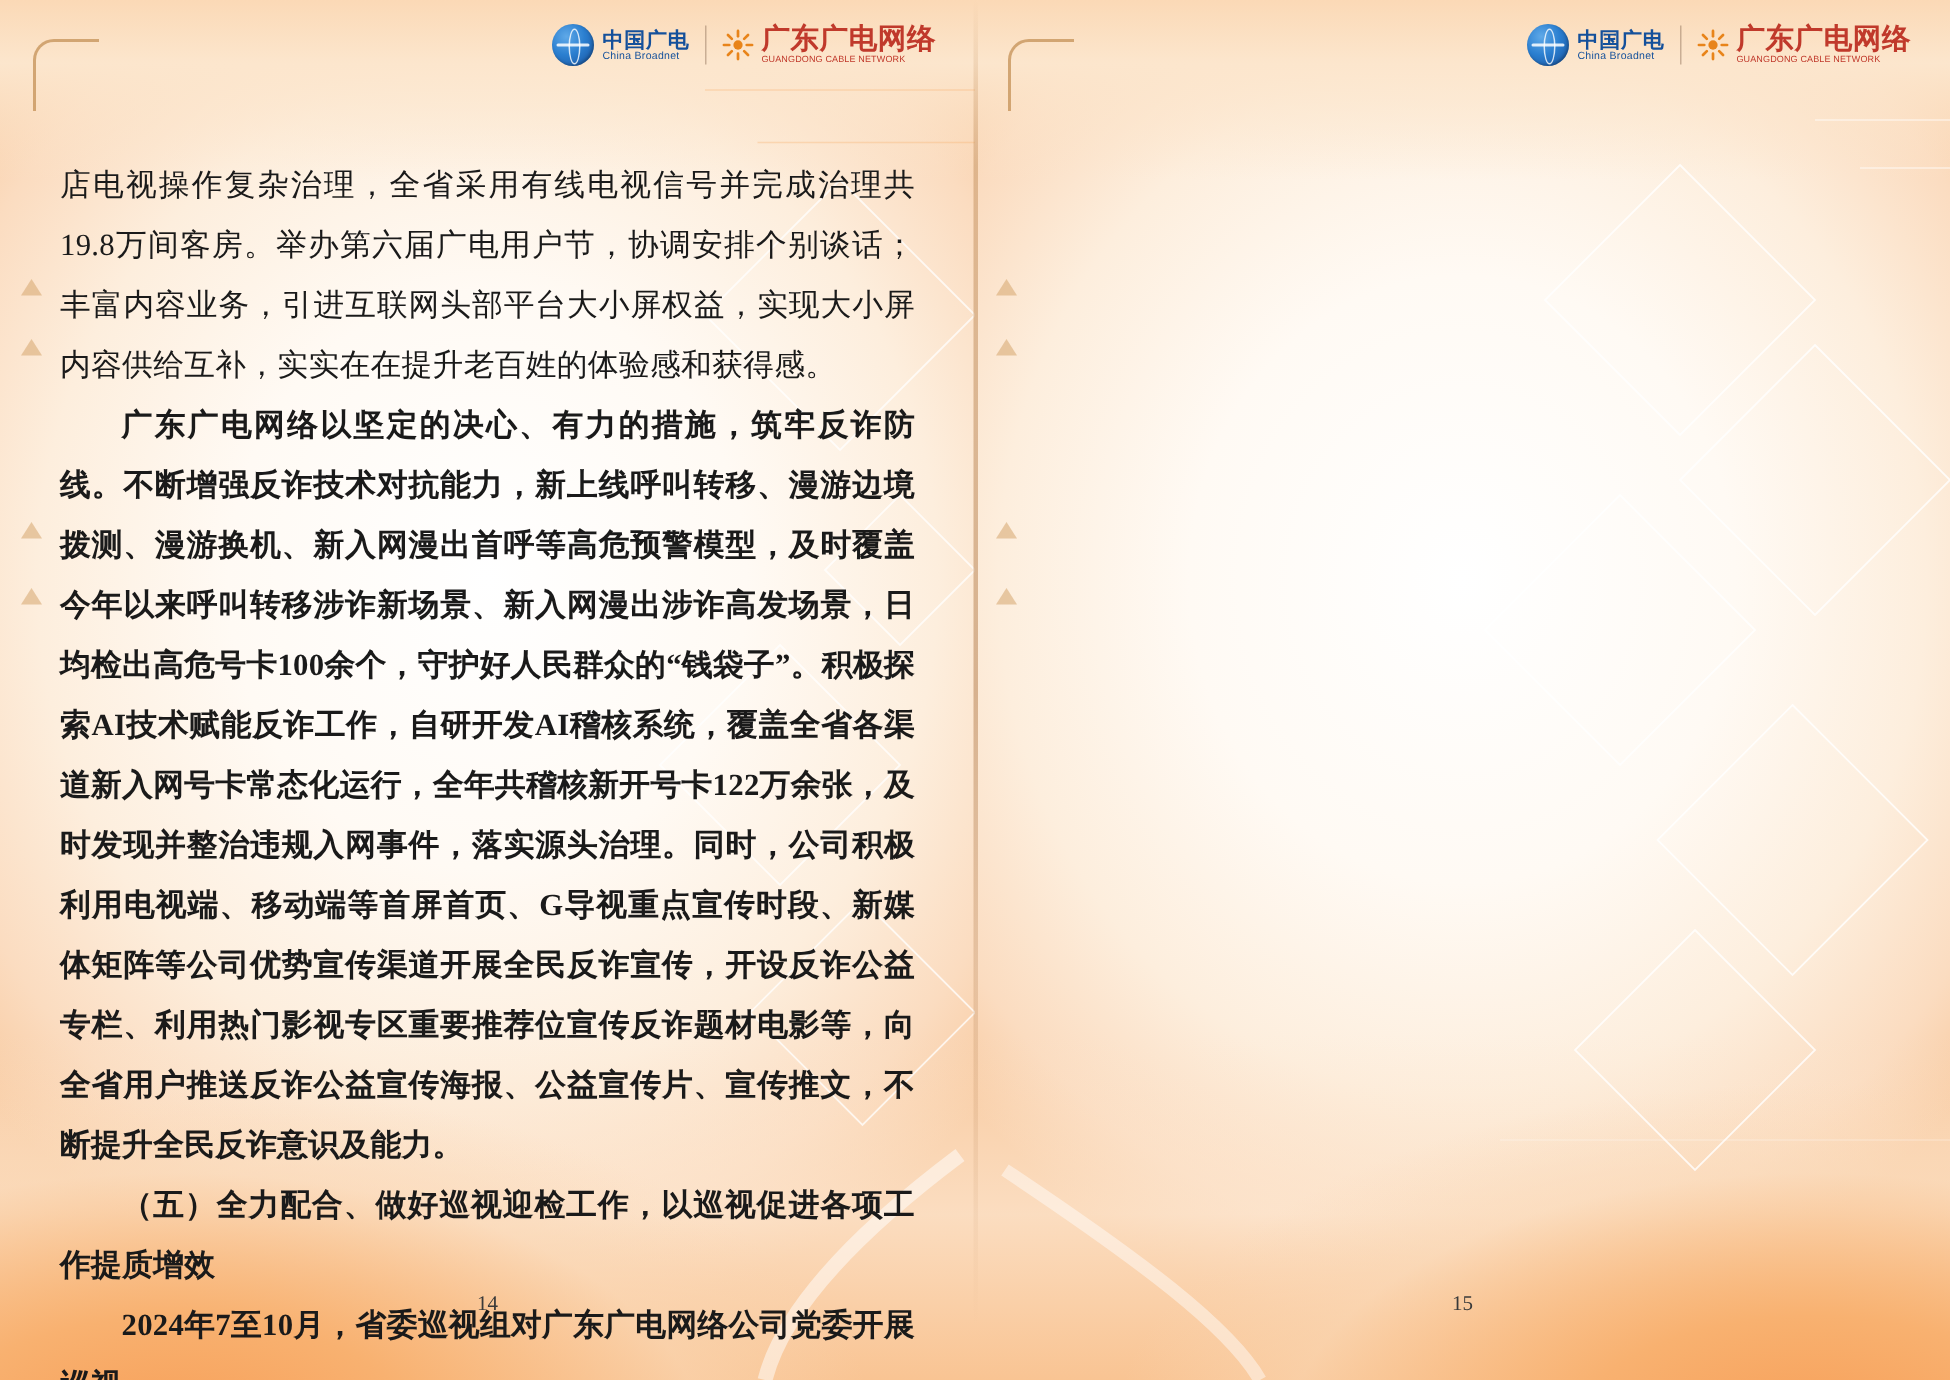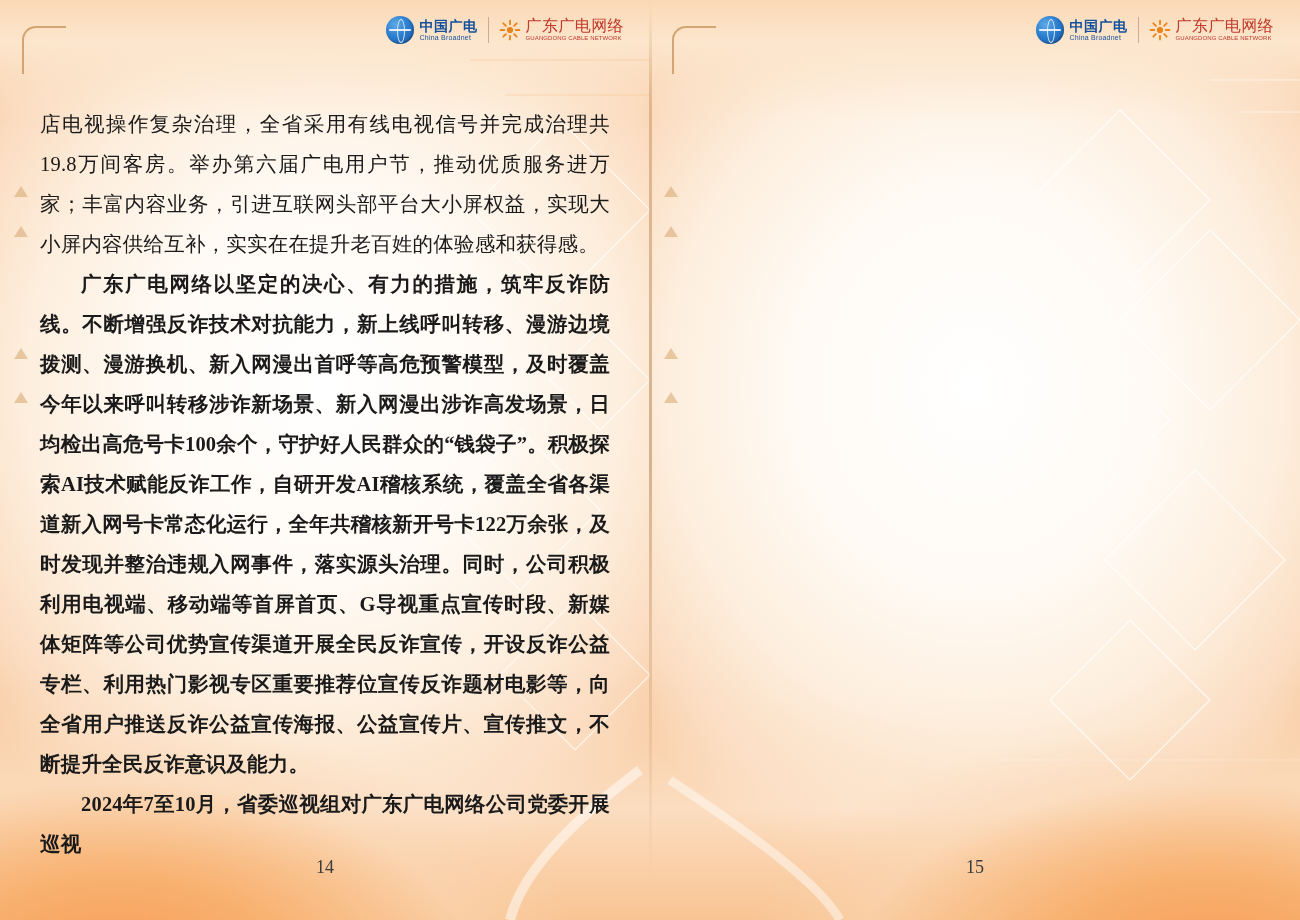--- a/index.html
+++ b/index.html
@@ -126,21 +126,21 @@
     width: 1px; height: 26px; background: rgba(150,120,95,0.5);
   }
   .logo-gd { display: flex; align-items: center; gap: 5px; }
   .gd-mark {
     width: 22px; height: 22px; position: relative;
   }
   .gd-mark svg { display:block; }
   .gd-text { line-height: 1.05; }
   .gd-cn {
     font-family: "Liberation Sans", sans-serif;
-    font-size: 16px; font-weight: 400; color: #c0392b; letter-spacing: 0.4px;
+    font-size: 19px; font-weight: 700; color: #c0392b; letter-spacing: 0.4px;
   }
   .gd-en {
     font-family: "Liberation Sans", sans-serif;
     font-size: 6px; color: #c0392b; letter-spacing: 0.1px;
   }
 
   .body-text {
     position: absolute;
     left: 40px;
     right: 40px;
@@ -162,21 +162,21 @@
   }
   .body-text p.bold {
     font-weight: 700;
   }
   .page-number {
     position: absolute;
     bottom: 42px;
     left: 0;
     width: 100%;
     text-align: center;
-    font-size: 18px;
+    font-size: 14px;
     color: #3a3a3a;
     z-index: 6;
     font-family: "Liberation Serif", serif;
   }
   .side-tri {
     position: absolute;
     left: 14px;
     z-index: 3;
     width: 0; height: 0;
     border-left: 7px solid transparent;
@@ -249,22 +249,23 @@
         </div>
       </div>
     </div>
 
     <div class="side-tri" style="top:186px"></div>
     <div class="side-tri" style="top:226px"></div>
     <div class="side-tri" style="top:348px"></div>
     <div class="side-tri" style="top:392px"></div>
 
     <div class="body-text">
-      <p>店电视操作复杂治理，全省采用有线电视信号并完成治理共19.8万间客房。举办第六届广电用户节，推动优质服务进万家；丰富内容业务，引进互联网头部平台大小屏权益，实现大小屏内容供给互补，实实在在提升老百姓的体验感和获得感。</p>
+      <p>店电视操作复杂治理，全省采用有线电视信号并完成治理共19.8万间客房。举办第六届广电用户节，协调安排个别谈话；丰富内容业务，引进互联网头部平台大小屏权益，实现大小屏内容供给互补，实实在在提升老百姓的体验感和获得感。</p>
       <p class="indent">广东广电网络以坚定的决心、有力的措施，筑牢反诈防线。不断增强反诈技术对抗能力，新上线呼叫转移、漫游边境拨测、漫游换机、新入网漫出首呼等高危预警模型，及时覆盖今年以来呼叫转移涉诈新场景、新入网漫出涉诈高发场景，日均检出高危号卡100余个，守护好人民群众的“钱袋子”。积极探索AI技术赋能反诈工作，自研开发AI稽核系统，覆盖全省各渠道新入网号卡常态化运行，全年共稽核新开号卡122万余张，及时发现并整治违规入网事件，落实源头治理。同时，公司积极利用电视端、移动端等首屏首页、G导视重点宣传时段、新媒体矩阵等公司优势宣传渠道开展全民反诈宣传，开设反诈公益专栏、利用热门影视专区重要推荐位宣传反诈题材电影等，向全省用户推送反诈公益宣传海报、公益宣传片、宣传推文，不断提升全民反诈意识及能力。</p>
+      <p class="indent bold">（五）全力配合、做好巡视迎检工作，以巡视促进各项工作提质增效</p>
       <p class="indent">2024年7至10月，省委巡视组对广东广电网络公司党委开展巡视</p>
     </div>
 
     <div class="page-number">14</div>
   </div>
 
   <div class="page right">
     <div class="deco">
       <svg viewBox="0 0 650 920" preserveAspectRatio="none">
         <g stroke="#ffffff" stroke-opacity="0.8" fill="none" stroke-width="1.2">

